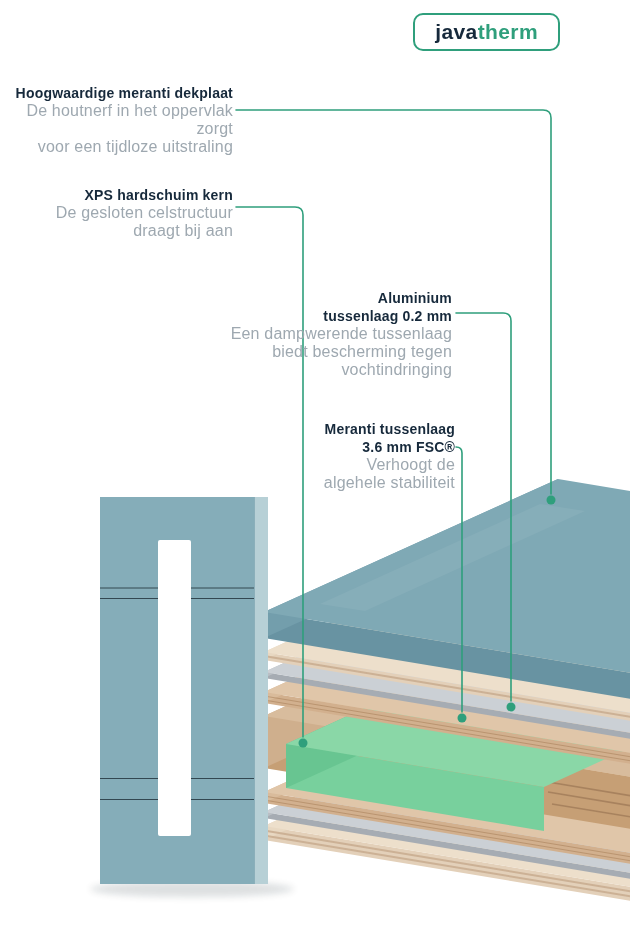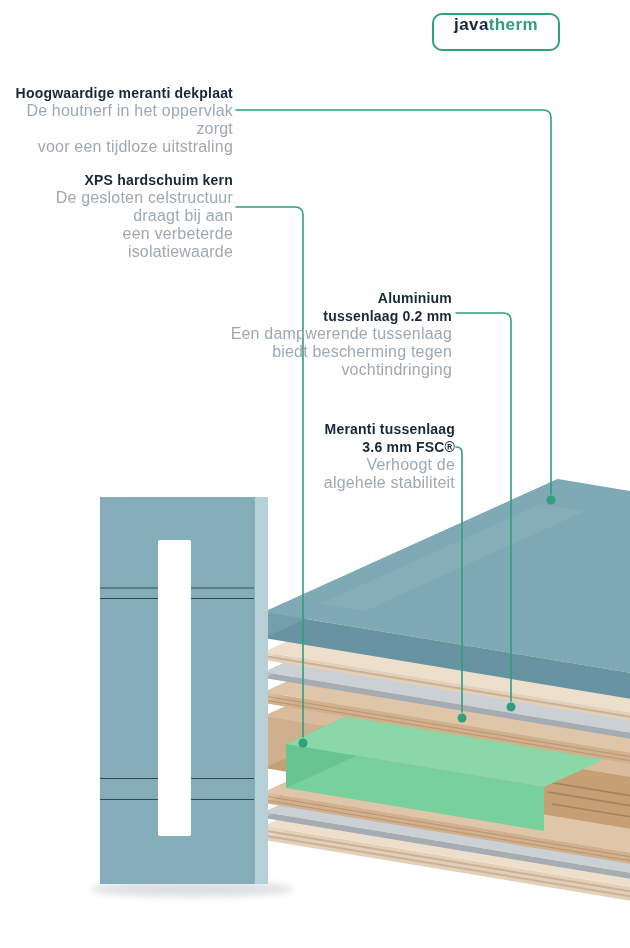--- a/index.html
+++ b/index.html
@@ -2,37 +2,37 @@
 <html style="--accent: #2F9F7C; --ink: #16293B; --muted: #9EA8B0; --door_face: #85ADB9; --door_edge: #B7D0D6; --door_line: #24363F; --slot: #FFFFFF; --plate_top: #7FA9B5; --plate_side: #739EAC; --plate_front: #6893A2; --multiplex_top: #EDDFCB; --multiplex_side: #E8D8C2; --multiplex_front: #E3D0B9; --multiplex_stripe: #C5A98C; --alu_top: #CBD0D5; --alu_side: #B9BFC5; --alu_front: #A6ACB3; --wood_top: #E0C6A9; --wood_side: #D9BB9B; --wood_front: #D2B08E; --wood_grain: #A57D57; --core_top: #D8BC9D; --core_side: #CFAF8D; --core_front: #C69F75; --core_grain: #8A6647; --xps_top: #8AD7A7; --xps_side: #68C591; --xps_front: #78D09D;"><head>
 <meta charset="utf-8">
 <style>
   html,body{margin:0;padding:0;background:#ffffff;}
   .canvas{
     position:relative;width:630px;height:948px;background:#ffffff;overflow:hidden;
     font-family:"Liberation Sans",sans-serif;
   }
   .logo{
     position:absolute;top:13px;right:70px;height:34px;padding:0 20px;
-    display:flex;align-items:flex-start;justify-content:center;
+    display:flex;align-items:center;justify-content:center;
     border:2px solid var(--accent);border-radius:10px;
-    font-size:17px;font-weight:700;letter-spacing:.4px;background:#ffffff;
+    font-size:21px;font-weight:700;letter-spacing:.4px;background:#ffffff;
   }
   .logo .java{color:var(--ink);}
   .logo .therm{color:var(--accent);}
   .label{position:absolute;text-align:right;}
   .label .title-line{
     font-size:14px;font-weight:700;color:var(--ink);
     line-height:18px;letter-spacing:.2px;
   }
   .label .desc-line{
     font-size:16px;font-weight:400;color:var(--muted);
     line-height:18px;letter-spacing:.2px;
   }
   .label-1{top:84px;right:397px;}
-  .label-2{top:171px;right:397px;margin-left:36px;}
+  .label-2{top:186px;right:397px;margin-left:36px;}
   .label-3{top:289px;right:178px;margin-left:20px;}
   .label-4{top:420px;right:175px;}
   svg.scene{position:absolute;left:0;top:0;}
   .leader{fill:none;stroke-width:1.6;stroke-linecap:round;}
   .stripe{fill:none;stroke:var(--multiplex_stripe);stroke-width:2;opacity:.8;}
   .grain{fill:none;stroke:var(--wood_grain);stroke-width:1;opacity:.55;}
   .coregrain{fill:none;stroke:var(--core_grain);stroke-width:1.1;opacity:.5;}
   .coregrain2{fill:none;stroke:var(--core_grain);stroke-width:1.6;opacity:.5;}
   .groove{stroke:var(--door_line);stroke-width:1;opacity:.85;}
   .edge-sep{stroke:#6F9AA8;stroke-width:1;opacity:.6;}
@@ -165,21 +165,20 @@
 
   <div class="label label-1">
     <div class="title-line">Hoogwaardige meranti dekplaat</div>
     <div class="desc-line">De houtnerf in het oppervlak zorgt</div>
     <div class="desc-line">voor een tijdloze uitstraling</div>
   </div>
 
   <div class="label label-2">
     <div class="title-line">XPS hardschuim kern</div>
     <div class="desc-line">De gesloten celstructuur draagt bij aan</div>
-    <div class="desc-line">een verbeterde isolatiewaarde</div>
   </div>
 
   <div class="label label-3">
     <div class="title-line">Aluminium</div>
     <div class="title-line">tussenlaag 0.2 mm</div>
     <div class="desc-line">Een dampwerende tussenlaag</div>
     <div class="desc-line">biedt bescherming tegen</div>
     <div class="desc-line">vochtindringing</div>
   </div>
 

